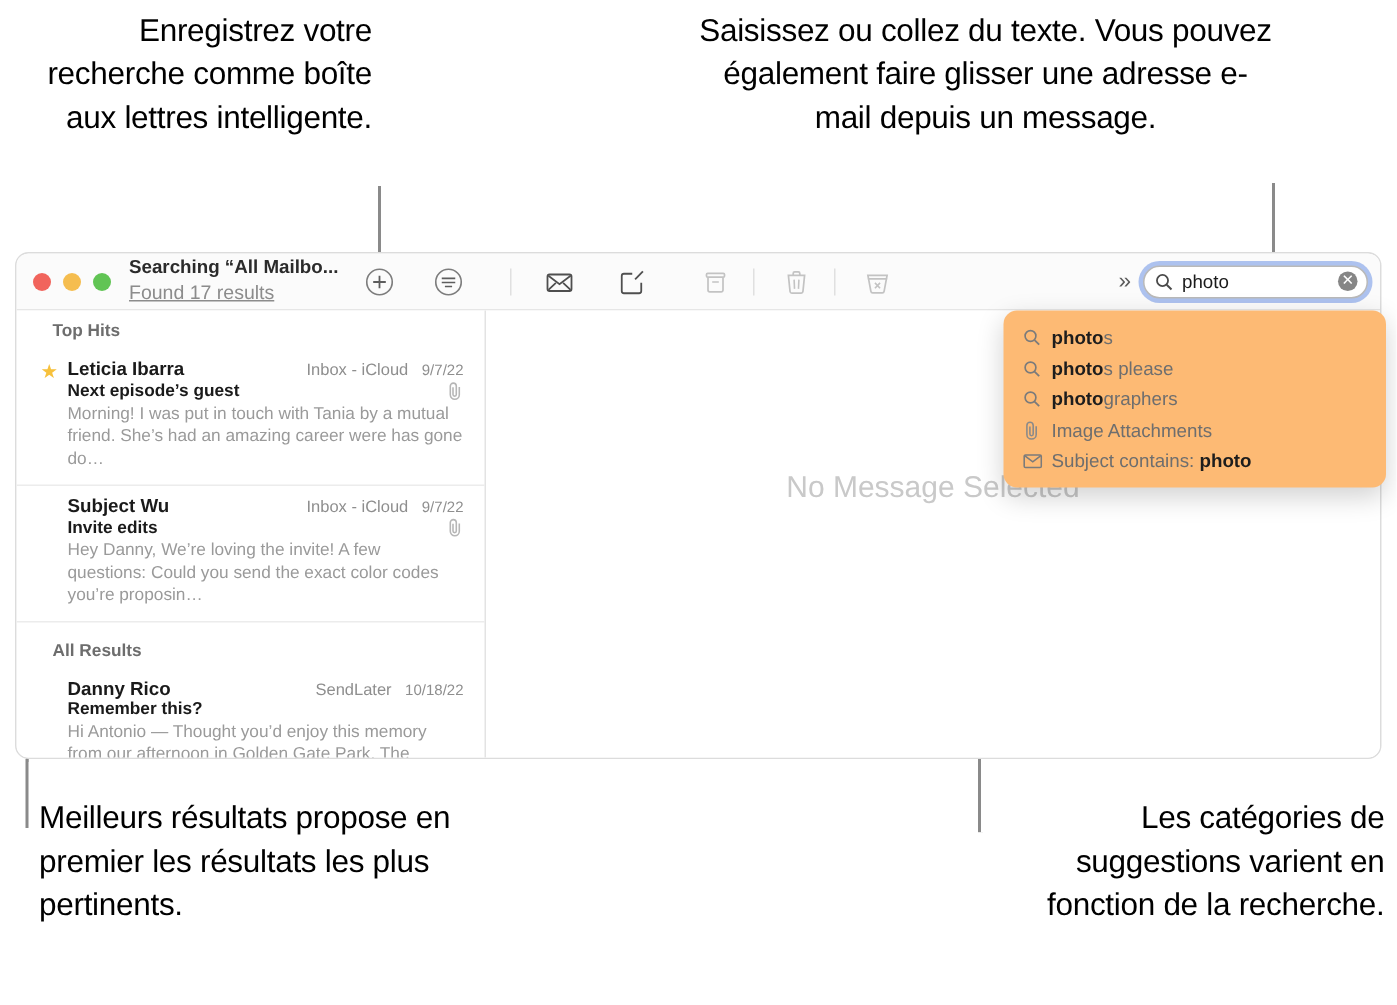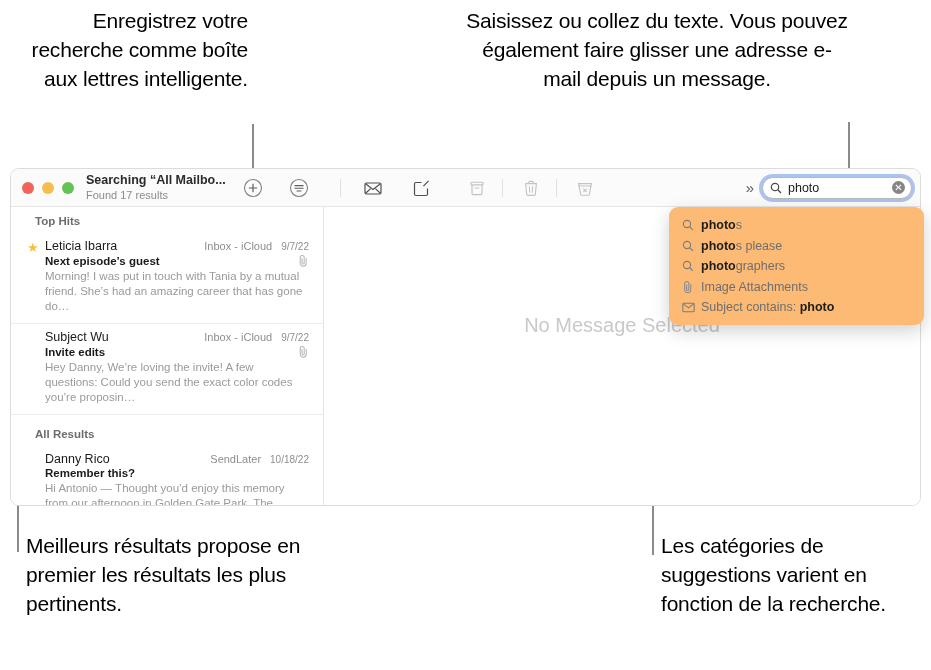--- a/index.html
+++ b/index.html
@@ -20,21 +20,21 @@
   .callout {
     position: absolute;
     font-size: 21px;
     line-height: 29px;
     color: #000000;
     letter-spacing: -0.2px;
   }
   .callout.tl { left: 8px;  top: 6px;   width: 240px; text-align: right; }
   .callout.tr { left: 466px; top: 6px;  width: 382px; text-align: center; }
   .callout.bl { left: 26px;  top: 531px; width: 320px; text-align: left; }
-  .callout.br { left: 661px; top: 531px; width: 262px; text-align: left; }
+  .callout.br { left: 661px; top: 531px; width: 262px; text-align: right; }
 
   
   .leader {
     position: absolute;
     background: #8a8a8a;
   }
   .leader.v { width: 2px; }
   .leader-corner-tl {
     position: absolute;
     border-left: 2px solid #8a8a8a;
@@ -82,24 +82,25 @@
     line-height: 1.1;
   }
   .win-title {
     font-size: 12.5px;
     font-weight: bold;
     color: #2b2b2b;
     white-space: nowrap;
     overflow: hidden;
   }
   .win-sub {
-    font-size: 11px;
+    font-size: 13px;
     color: #8c8c8c;
     margin-top: 2px;
     white-space: nowrap;
+    text-decoration: underline;
   }
 
   .tb-btn {
     width: 34px;
     height: 30px;
     display: flex;
     align-items: center;
     justify-content: center;
   }
 
@@ -185,21 +186,21 @@
     border-bottom: 1px solid #ececec;
   }
   .msg.last { border-bottom: 1px solid #ececec; }
 
   .msg-row1 {
     display: flex;
     align-items: baseline;
   }
   .sender {
     font-size: 12.5px;
-    font-weight: normal;
+    font-weight: bold;
     color: #1a1a1a;
     flex: 1;
     white-space: nowrap;
   }
   .mailbox {
     font-size: 11px;
     color: #8e8e8e;
     margin-right: 9px;
     white-space: nowrap;
   }
@@ -405,21 +406,21 @@
           <span class="date">9/7/22</span>
         </div>
         <div class="msg-row2">
           <span class="subject">Next episode’s guest</span>
           <span class="clip">
             <svg width="11" height="13" viewBox="0 0 11 13">
               <path d="M8.2 4 V9.2 a3 3 0 0 1 -6 0 V3.4 a2 2 0 0 1 4 0 V9 a1.1 1.1 0 0 1 -2.2 0 V4.2" fill="none" stroke="#b6b6b6" stroke-width="1.05"></path>
             </svg>
           </span>
         </div>
-        <div class="preview">Morning! I was put in touch with Tania by a mutual friend. She’s had an amazing career that has gone do…</div>
+        <div class="preview">Morning! I was put in touch with Tania by a mutual friend. She’s had an amazing career were has gone do…</div>
       </div>
 
       <div class="msg">
         <div class="msg-row1">
           <span class="sender">Subject Wu</span>
           <span class="mailbox">Inbox - iCloud</span>
           <span class="date">9/7/22</span>
         </div>
         <div class="msg-row2">
           <span class="subject">Invite edits</span>

